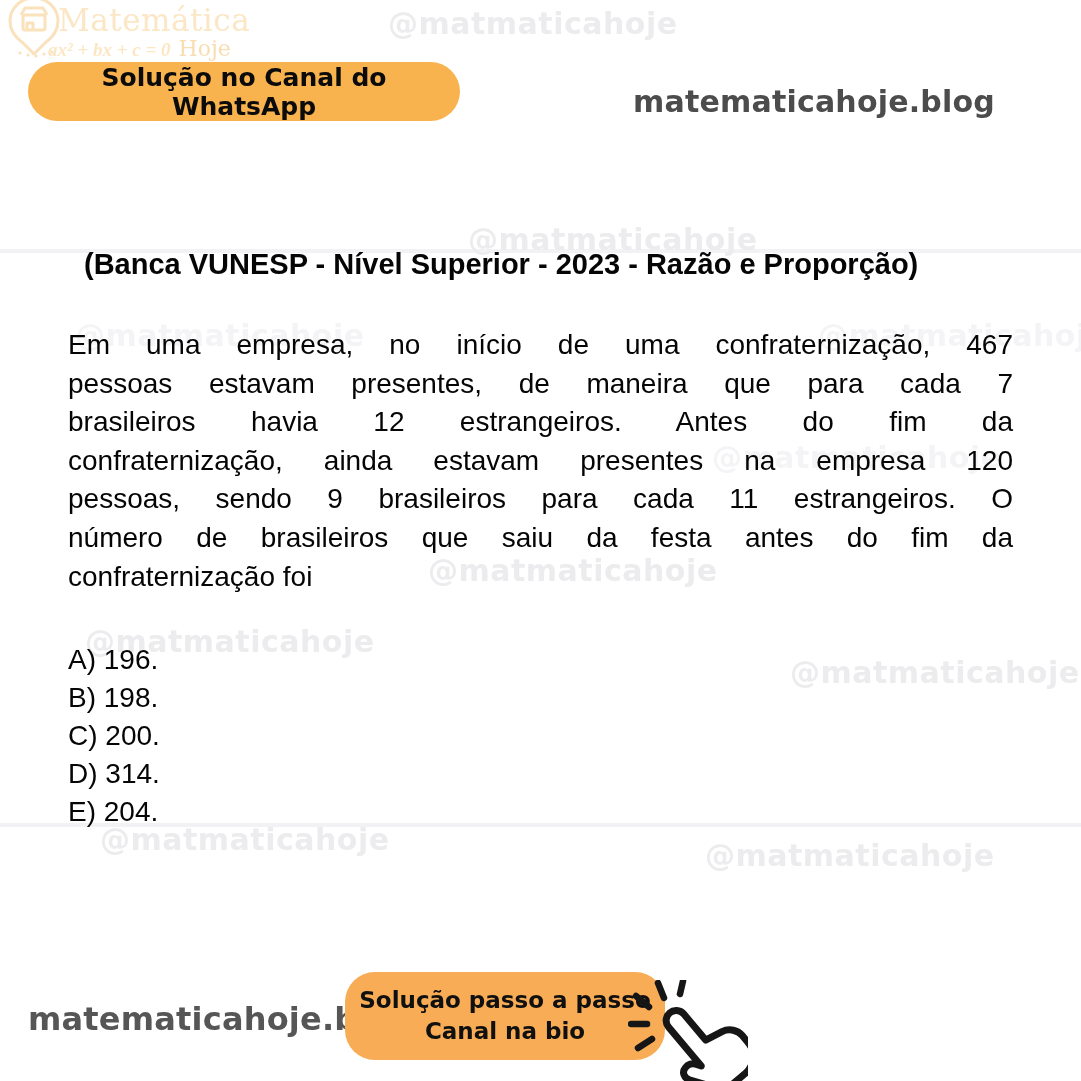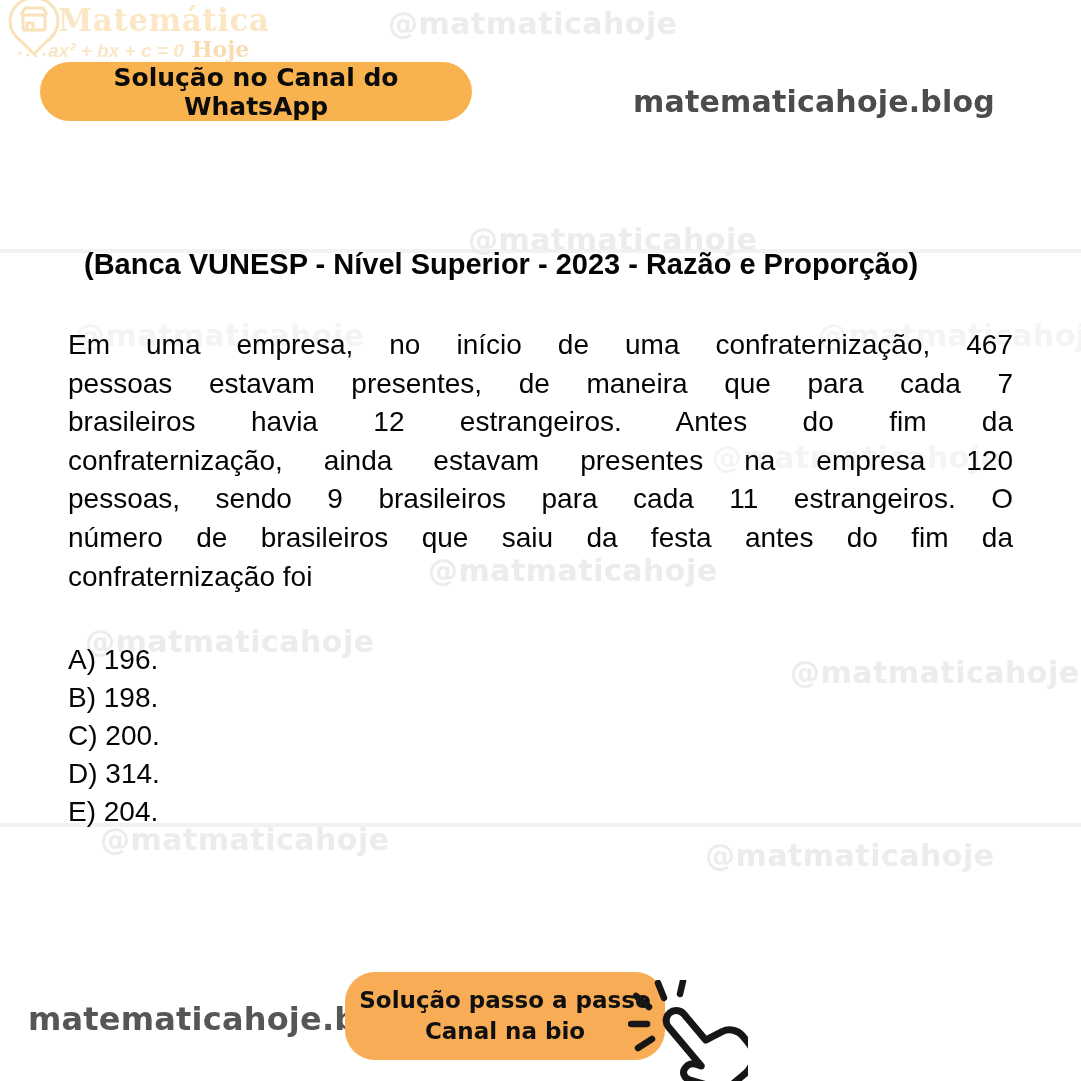--- a/index.html
+++ b/index.html
@@ -37,34 +37,34 @@
   .wm7{left:85px;top:624px;}
   .wm8{left:790px;top:655px;}
   .wm9{left:100px;top:822px;}
   .wm10{left:705px;top:838px;}
 
   
   .logo{position:absolute;left:6px;top:0;width:250px;height:62px;z-index:2;}
   .logo-pin{position:absolute;left:0px;top:-4px;}
   .logo-title{
     position:absolute;left:52px;top:2px;font-family:"DejaVu Serif",serif;
-    font-weight:700;font-size:31px;color:var(--logo_cream,#FBE7C5);letter-spacing:.5px;
+    font-weight:400;font-size:31px;color:var(--logo_cream,#FBE7C5);letter-spacing:.5px;
   }
   .logo-row2{position:absolute;left:42px;top:36px;white-space:nowrap;}
   .logo-formula{
-    font-family:Liberation Sans, sans-serif;font-style:italic;font-weight:700;
+    font-family:Liberation Serif, serif;font-style:italic;font-weight:700;
     font-size:19px;color:var(--logo_cream,#FBE7C5);
   }
   .logo-hoje{
-    font-family:"DejaVu Serif",serif;font-weight:700;font-size:22px;
+    font-family:"DejaVu Serif",serif;font-weight:400;font-size:22px;
     color:var(--logo_cream_deep,#F8DDB2);margin-left:8px;
   }
 
   .pill-btn{
-    position:absolute;left:40px;top:62px;width:432px;height:59px;z-index:2;
+    position:absolute;left:28px;top:62px;width:432px;height:59px;z-index:2;
     background:var(--accent_orange,#F9B34E);border-radius:999px;border:none;
     display:flex;align-items:center;justify-content:center;cursor:pointer;
     font-family:"DejaVu Sans",sans-serif;font-weight:700;font-size:25px;color:#0b0b0b;
   }
   .site-top{
     position:absolute;right:86px;top:84px;z-index:2;
     font-family:"DejaVu Sans",sans-serif;font-weight:700;font-size:30px;
     color:var(--site_gray,#4C4C4C);letter-spacing:.2px;
   }
 

